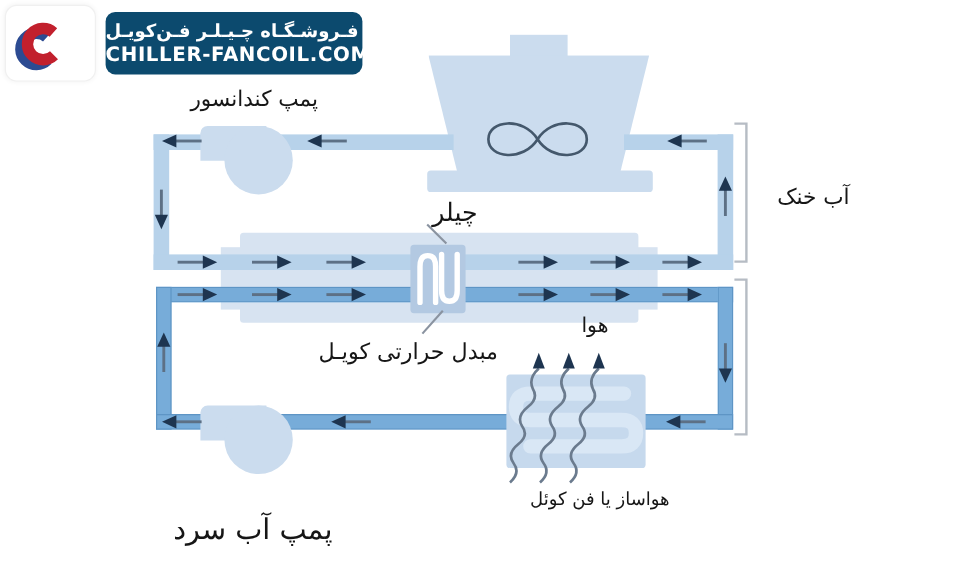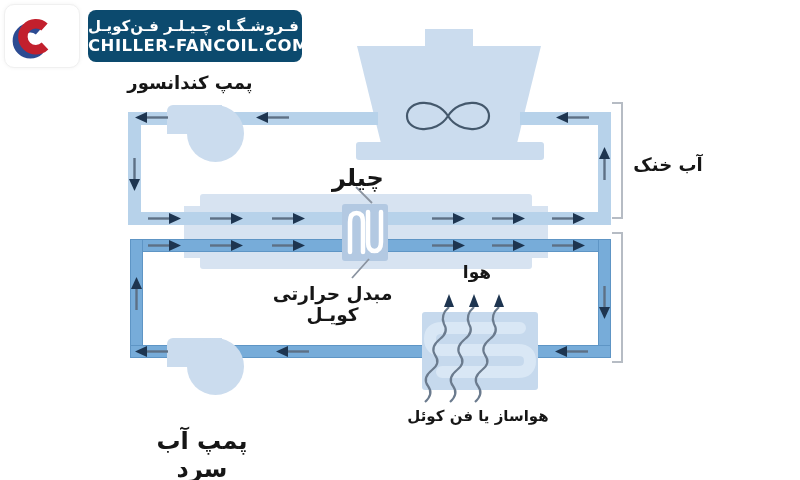--- a/index.html
+++ b/index.html
@@ -5,21 +5,21 @@
   html,body{margin:0;padding:0;background:#fff;}
   #stage{position:relative;width:800px;height:480px;background:#ffffff;overflow:hidden;
          font-family:"DejaVu Sans","Liberation Sans",sans-serif;}
   
   .pipe-light{position:absolute;background:#b7d2ea;}
   .pipe-dark{position:absolute;background:#77acd9;box-shadow:inset 0 0 0 1px rgba(64,122,172,.45);}
   
   .equip{position:absolute;background:#cbdcee;}
   .chiller-fill{position:absolute;background:#d7e3f1;}
   
-  .lbl{position:absolute;color:#161616;font-weight:bold;text-align:center;
+  .lbl{position:absolute;color:#161616;font-weight:normal;text-align:right;
        direction:rtl;line-height:1.15;letter-spacing:0;}
   .svg-overlay{position:absolute;left:0;top:0;pointer-events:none;}
   
   #logo-box{position:absolute;left:4px;top:4px;width:74px;height:62px;background:#fff;
             border:1px solid #f0f0f0;border-radius:10px;box-shadow:0 0 4px rgba(0,0,0,.05);}
   #banner{position:absolute;left:88px;top:10px;width:214px;height:52px;background:#0c4a6e;
           border-radius:8px;color:#fff;display:flex;flex-direction:column;align-items:flex-start;
           justify-content:center;gap:1px;}
   #banner .fa-line{font-size:15px;font-weight:bold;direction:rtl;white-space:nowrap;}
   #banner .en-line{font-size:16.5px;font-weight:bold;letter-spacing:.5px;white-space:nowrap;}
@@ -114,21 +114,21 @@
     </g>
 
     <line x1="356" y1="187" x2="372" y2="203" stroke="#8a93a0" stroke-width="1.8"></line>
     <line x1="352" y1="278" x2="369" y2="259" stroke="#8a93a0" stroke-width="1.8"></line>
 
     <path d="M612 103 L622 103 L622 218 L612 218" fill="none" stroke="#b6bcc4" stroke-width="2"></path>
     <path d="M612 233 L622 233 L622 362 L612 362" fill="none" stroke="#b6bcc4" stroke-width="2"></path>
   </svg>
 
   <div class="lbl" style="left:115px;top:73px;width:150px;font-size:18px;">پمپ کندانسور</div>
-  <div class="lbl" style="left:318px;top:165px;width:80px;font-size:24px;">چیلر</div>
+  <div class="lbl" style="left:318px;top:165px;width:80px;font-size:21px;">چیلر</div>
   <div class="lbl" style="left:628px;top:155px;width:80px;font-size:18px;">آب خنک</div>
   <div class="lbl" style="left:250px;top:283px;width:165px;font-size:18.5px;">مبدل حرارتی کویـل</div>
   <div class="lbl" style="left:447px;top:263px;width:60px;font-size:17px;">هوا</div>
   <div class="lbl" style="left:398px;top:408px;width:160px;font-size:15px;">هواساز یا فن کوئل</div>
   <div class="lbl" style="left:127px;top:403px;width:150px;font-size:24px;margin-top:25px;">پمپ آب سرد</div>
 
   <div id="logo-box">
     <svg width="74" height="62" viewBox="0 0 74 62">
       <path d="M34 26 A13 13 0 1 0 34.5 45" fill="none" stroke="#2c4b92" stroke-width="9.5"></path>
       <path d="M40 41 A13 13 0 1 1 39.5 22" fill="none" stroke="#c2202d" stroke-width="9.5"></path>

